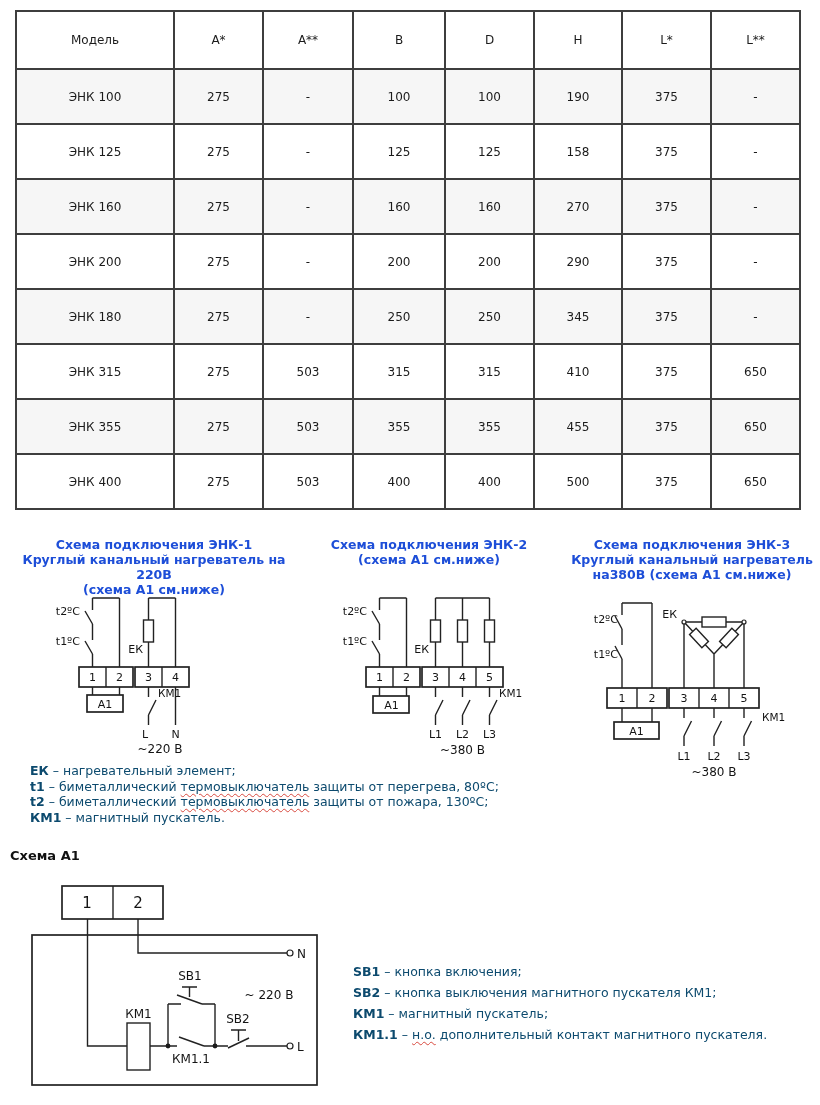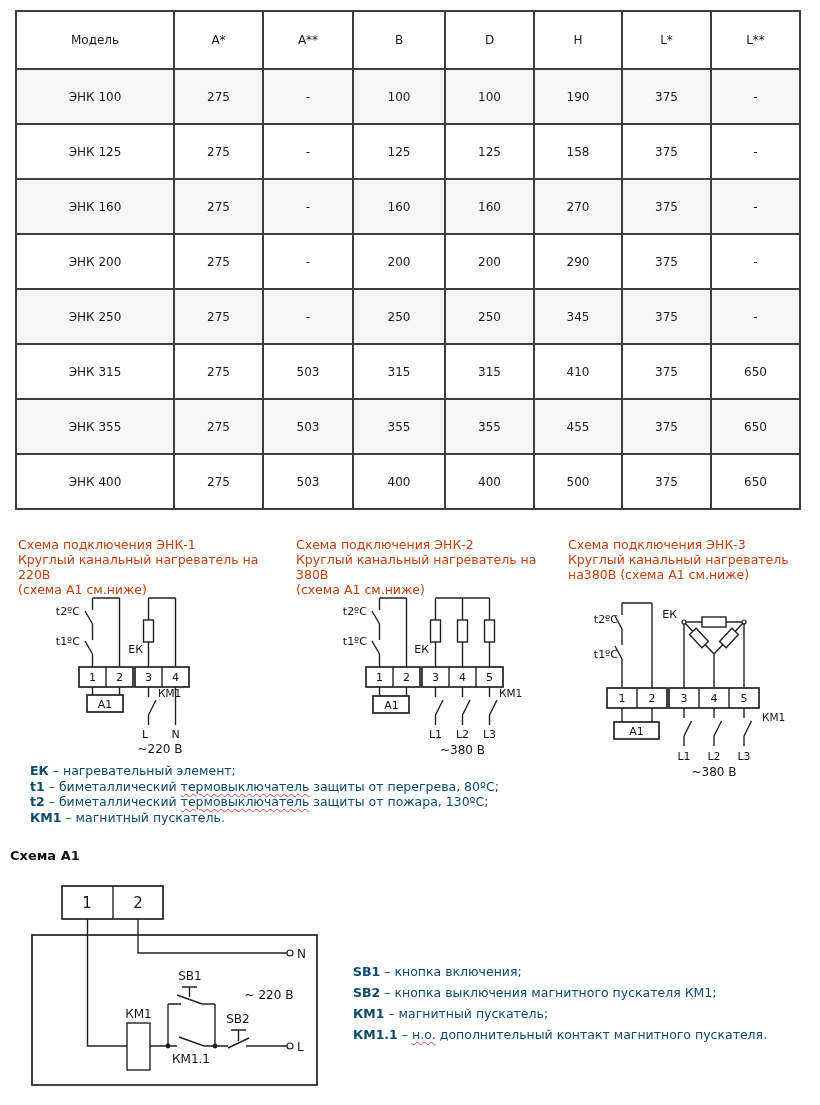--- a/index.html
+++ b/index.html
@@ -10,21 +10,21 @@
   
   .tbl { position:absolute; left:15px; top:10px; border-collapse:collapse; table-layout:fixed; }
   .tbl th, .tbl td {
     border:2px solid #3e3e3e; font-weight:400; font-size:12px;
     text-align:center; vertical-align:middle; padding:0; color:#1b1b1b; background:#fff;
   }
   .tbl th { height:56px; }
   .tbl td { height:53px; }
   .tbl tbody tr:nth-child(odd) td { background:#f6f6f6; }
   
-  .dg-title { position:absolute; top:537px; font-weight:400; font-size:12.5px; line-height:15px; color:#c2410c; }
+  .dg-title { position:absolute; top:537px; text-align:center; font-weight:700; font-size:12.5px; line-height:15px; color:#1d4ed8; }
   #dg-title-1 { left:18px;  width:272px; }
   #dg-title-2 { left:296px; width:266px; }
   #dg-title-3 { left:568px; width:248px; }
   .dg-svg { position:absolute; }
   #dg-svg-1 { left:30px;  top:592px; }
   #dg-svg-2 { left:330px; top:592px; }
   #dg-svg-3 { left:585px; top:592px; }
   svg .w { stroke:#222; stroke-width:1.4; fill:none; }
   svg .bx { stroke:#222; stroke-width:1.7; fill:#fff; }
   svg .res { stroke:#222; stroke-width:1.4; fill:#fff; }
@@ -108,21 +108,21 @@
         <td>ЭНК 200</td>
           <td>275</td>
           <td>-</td>
           <td>200</td>
           <td>200</td>
           <td>290</td>
           <td>375</td>
           <td>-</td>
       </tr>
       <tr>
-        <td>ЭНК 250</td>
+        <td>ЭНК 180</td>
           <td>275</td>
           <td>-</td>
           <td>250</td>
           <td>250</td>
           <td>345</td>
           <td>375</td>
           <td>-</td>
       </tr>
       <tr>
         <td>ЭНК 315</td>
@@ -157,21 +157,20 @@
     </tbody>
   </table>
 
   <div class="dg-title" id="dg-title-1">
     <div>Схема подключения ЭНК-1</div>
     <div>Круглый канальный нагреватель на 220В</div>
     <div>(схема А1 см.ниже)</div>
   </div>
   <div class="dg-title" id="dg-title-2">
     <div>Схема подключения ЭНК-2</div>
-    <div>Круглый канальный нагреватель на 380В</div>
     <div>(схема А1 см.ниже)</div>
   </div>
   <div class="dg-title" id="dg-title-3">
     <div>Схема подключения ЭНК-3</div>
     <div>Круглый канальный нагреватель</div>
     <div>на380В (схема А1 см.ниже)</div>
   </div>
 
   <svg class="dg-svg" id="dg-svg-1" width="220" height="170" viewBox="0 0 220 170">
     <g class="w">

